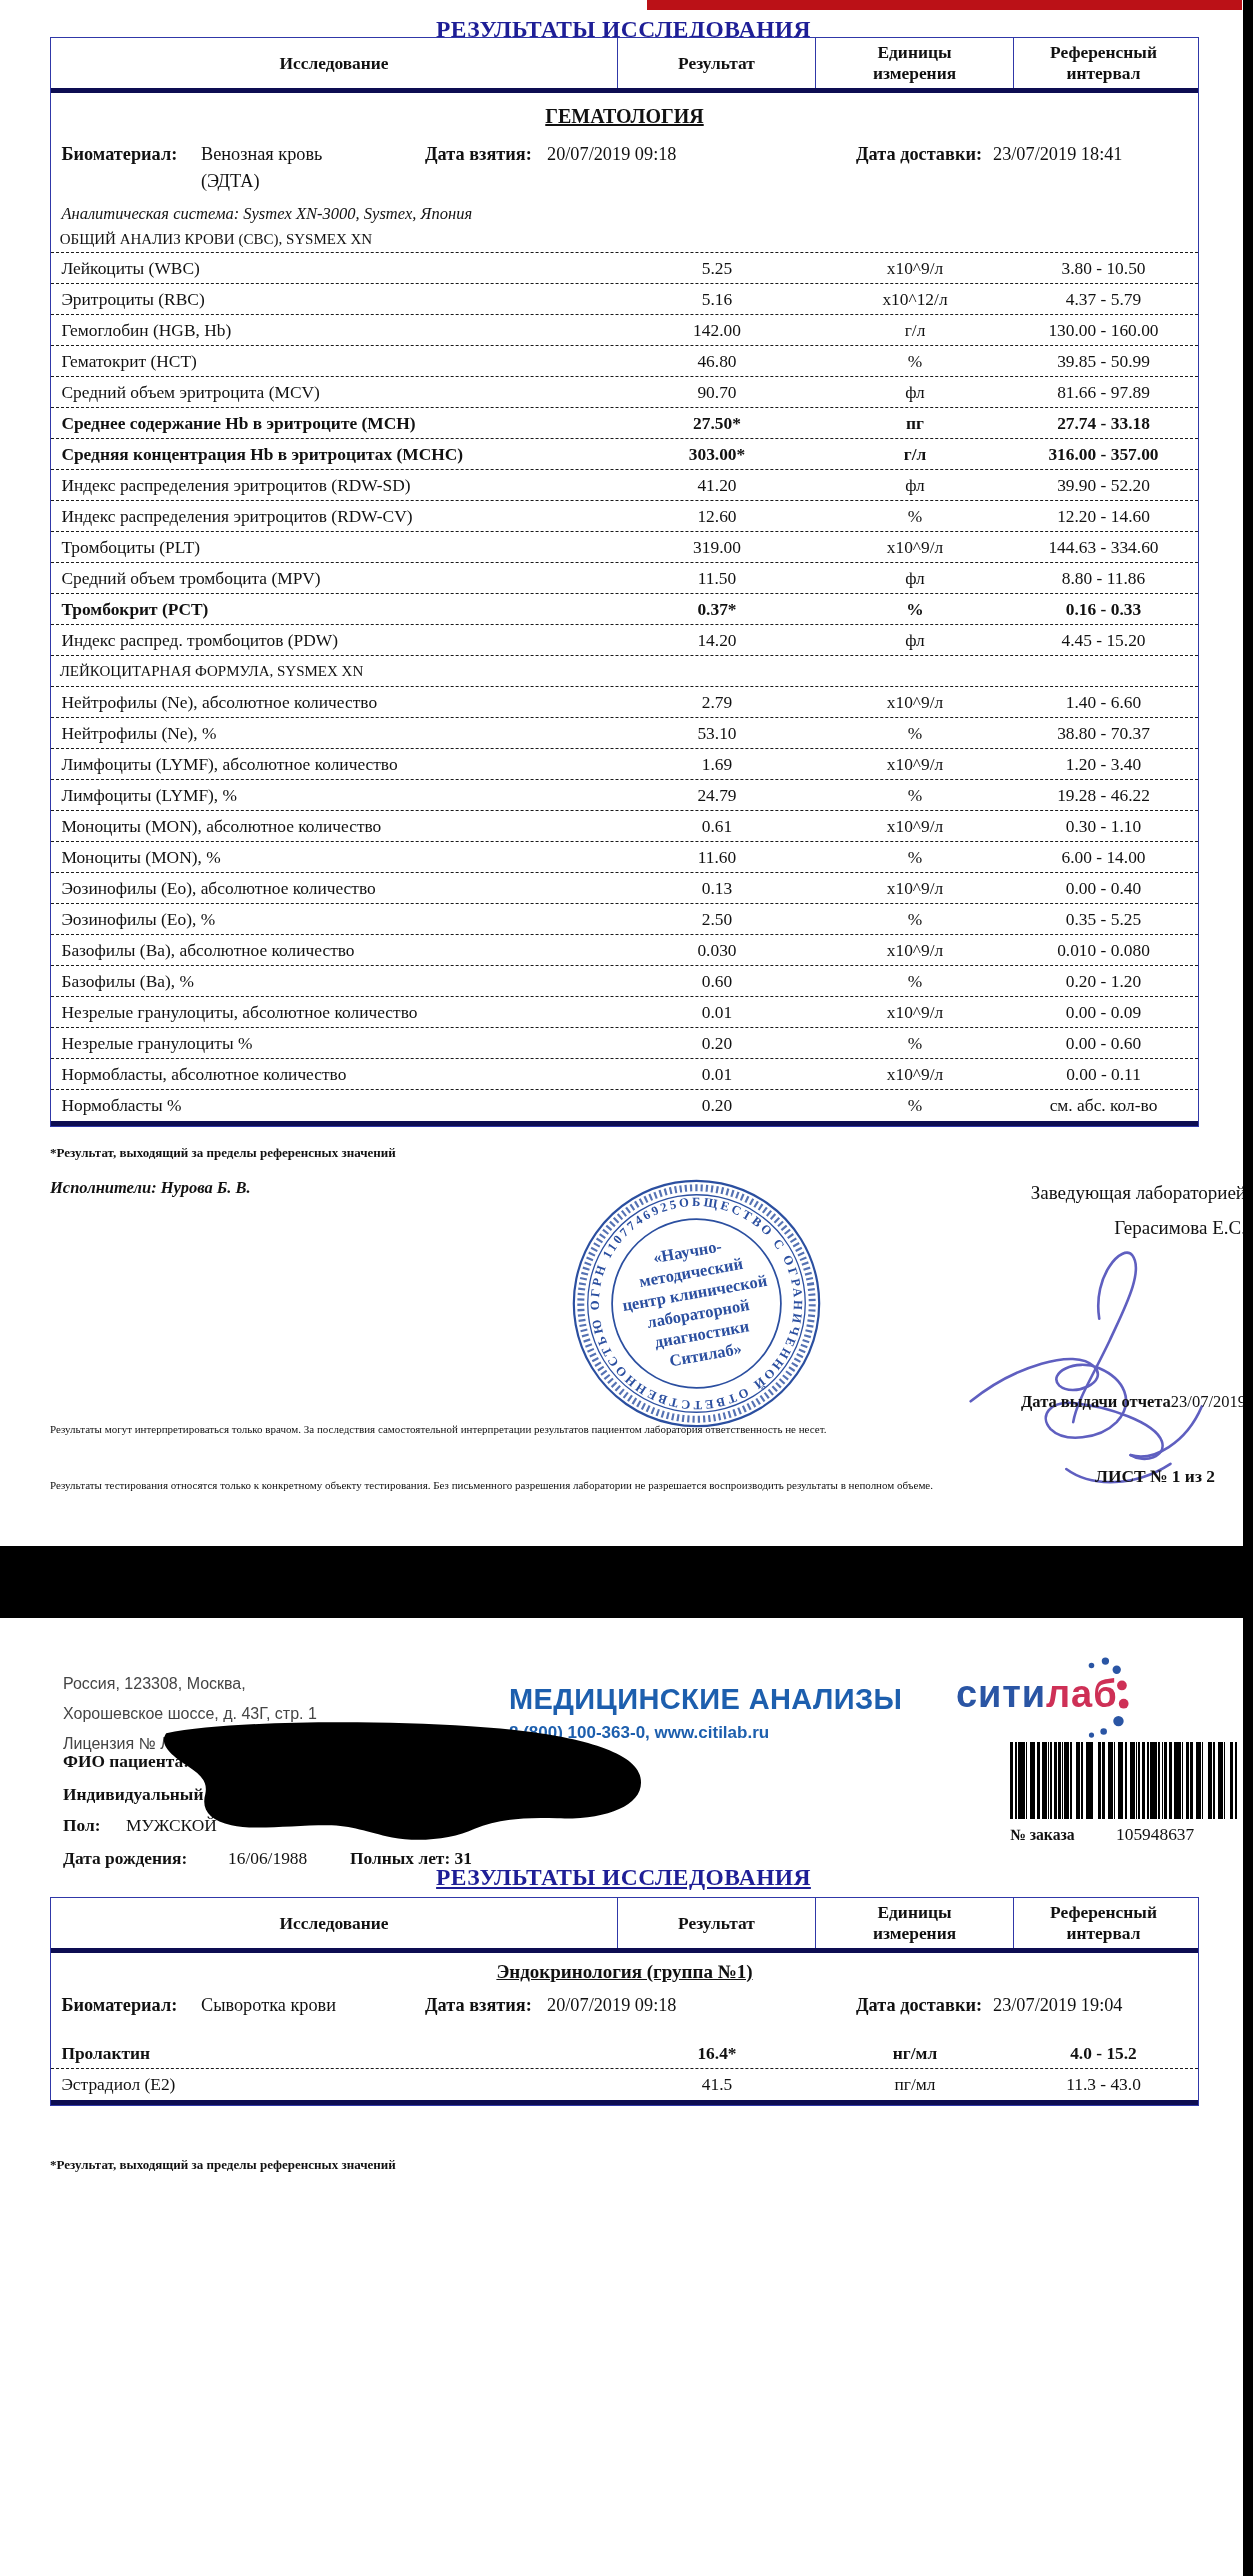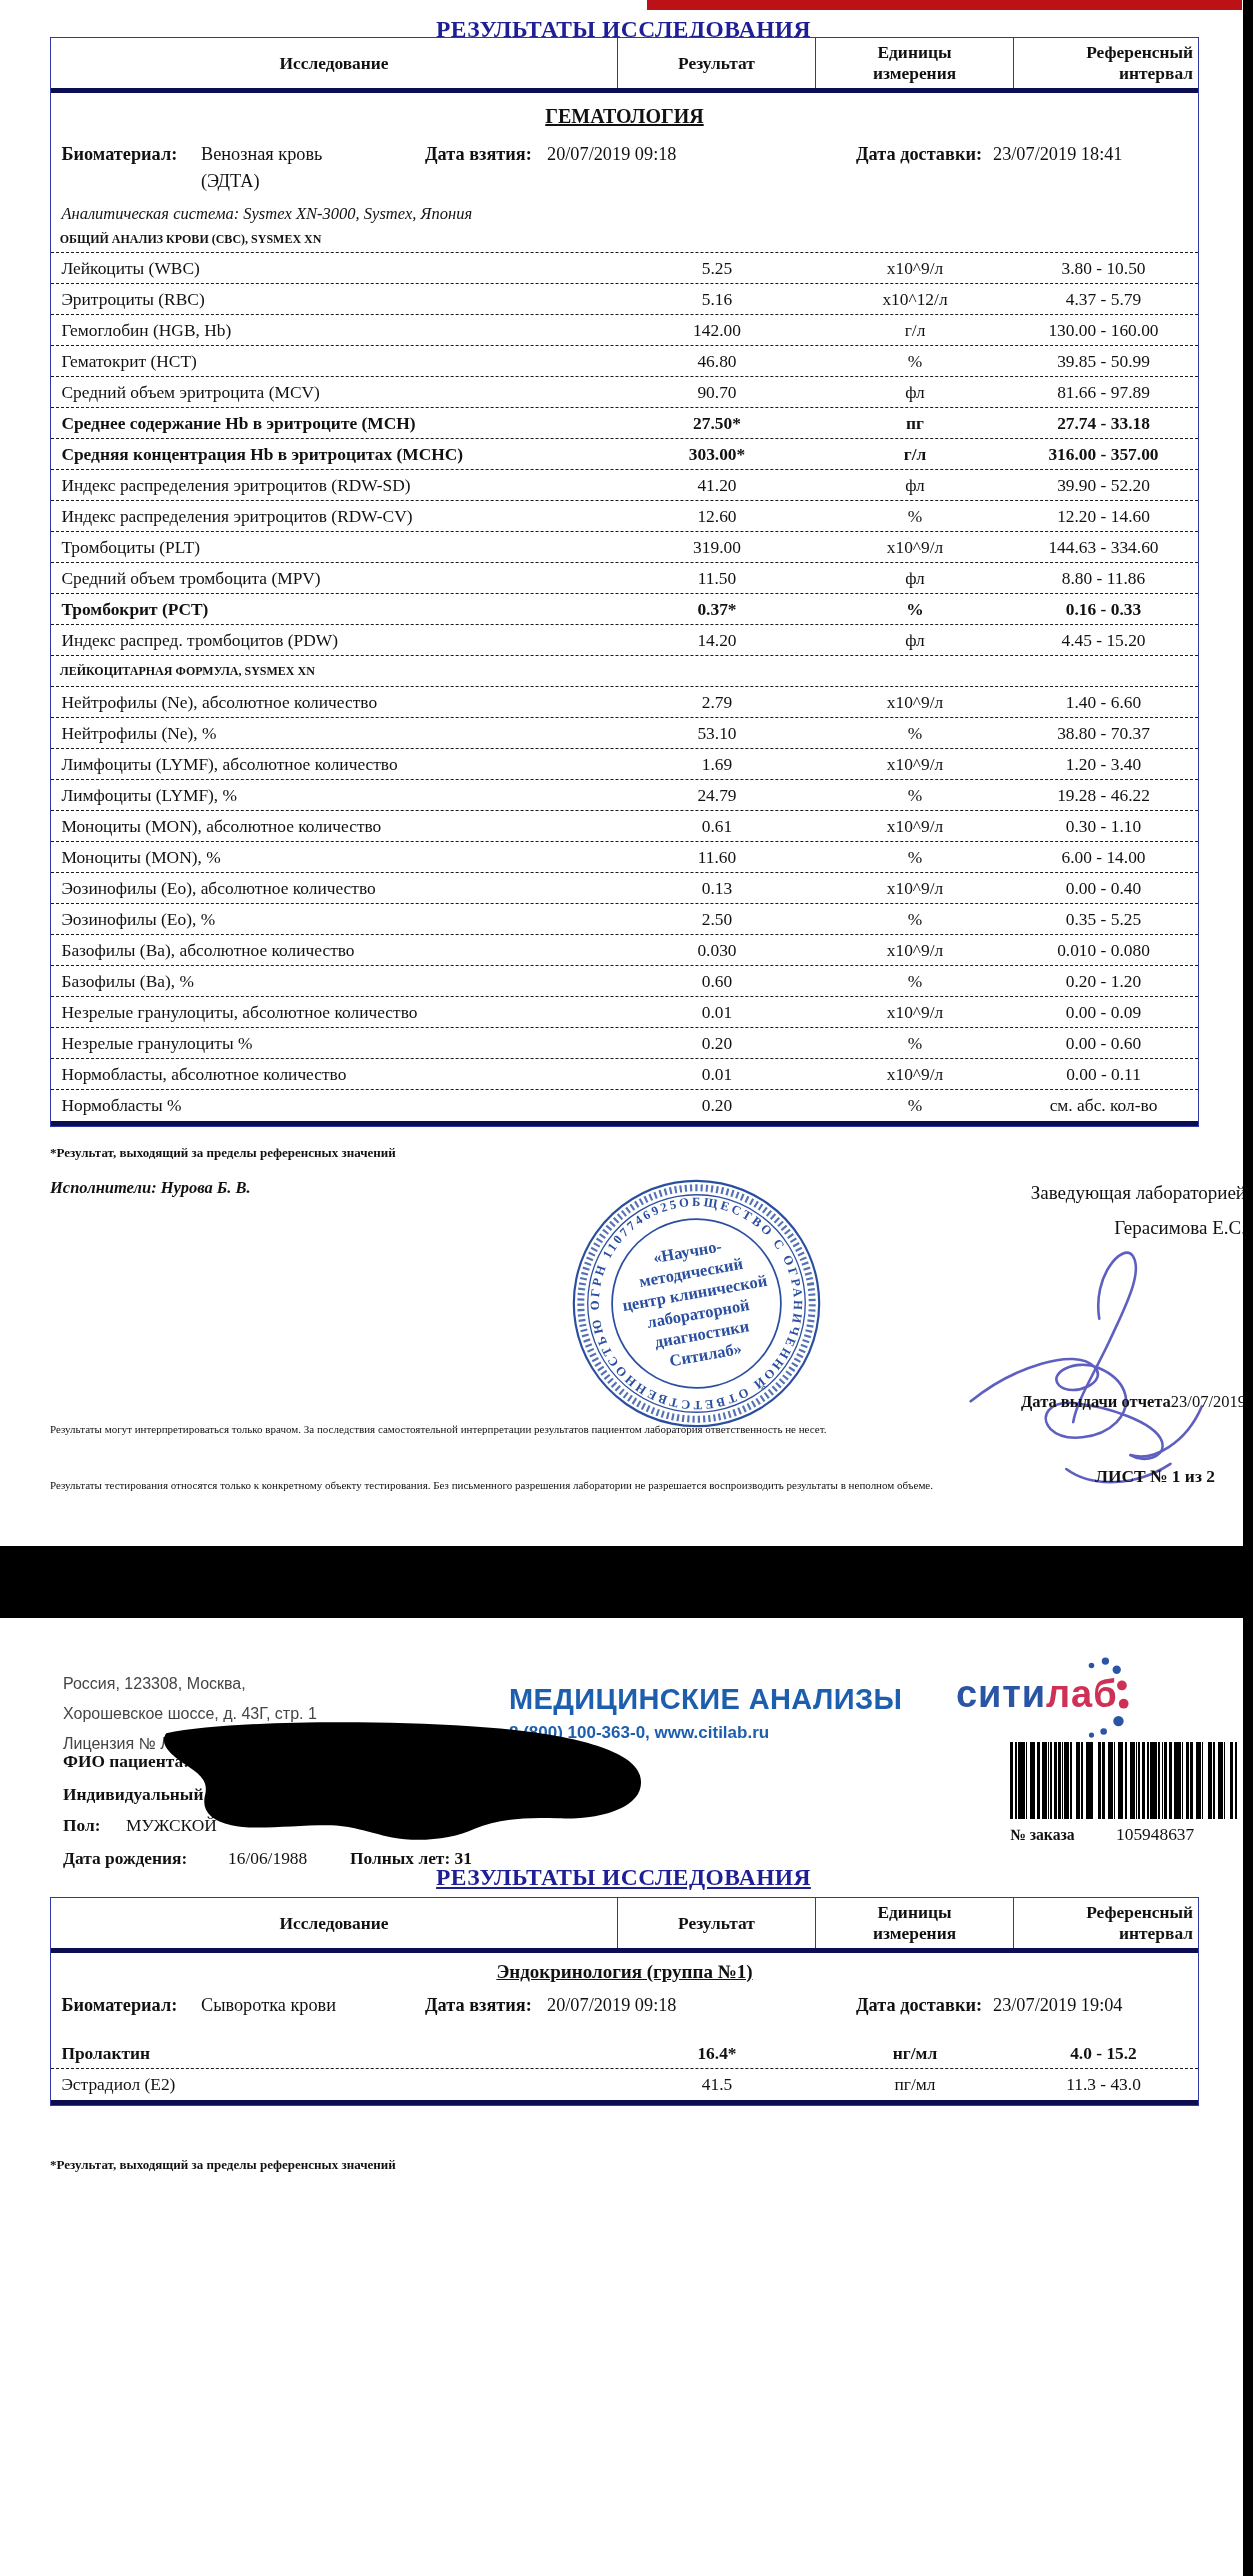--- a/index.html
+++ b/index.html
@@ -14,28 +14,28 @@
   .rtitle{position:absolute;left:50px;width:1147px;text-align:center;color:#1e1e96;
           font-size:23.5px;font-weight:600;text-decoration:underline;letter-spacing:0.4px;}
   
   .rtable{position:absolute;left:50px;width:1147px;border:1.7px solid #3038a8;background:#fff;}
   .thead{display:flex;border-bottom:5.2px solid #0d0d52;}
   .th{display:flex;align-items:center;justify-content:center;text-align:center;
       font-weight:bold;font-size:17.4px;min-height:50px;box-sizing:border-box;}
   .th1{width:567px;border-right:1.7px solid #3038a8;}
   .th2{width:198px;border-right:1.7px solid #3038a8;}
   .th3{width:198px;border-right:1.7px solid #3038a8;padding:0 33px;}
-  .th4{width:179px;text-align:right;}
+  .th4{width:179px;}
   .tbody{border-bottom:5.2px solid #0d0d52;}
   .center-head{text-align:center;font-weight:bold;font-size:20px;text-decoration:underline;
                display:flex;align-items:center;justify-content:center;}
   .bio-line{position:relative;font-size:18.3px;}
   .biolabel{font-weight:bold;}
   .analytic{font-style:italic;font-size:16.5px;padding-left:10.4px;display:flex;align-items:center;}
-  .section-row{font-weight:bold;font-size:12px;padding-left:8.7px;display:flex;align-items:center;
+  .section-row{font-weight:normal;font-size:15px;padding-left:8.7px;display:flex;align-items:center;
                border-bottom:1.7px dashed #1a1a1a;box-sizing:border-box;}
   .trow{display:flex;align-items:center;height:31px;border-bottom:1.7px dashed #1a1a1a;
         font-size:17.4px;box-sizing:border-box;}
   .boldrow{font-weight:bold;}
   .cell-name{width:567px;padding-left:10.4px;box-sizing:border-box;white-space:nowrap;}
   .cell-res{width:198px;text-align:center;}
   .cell-unit{width:198px;text-align:center;}
   .cell-ref{width:179px;text-align:center;}
   #diff-rows .trow:last-child,#endo-rows .trow:last-child{border-bottom:none;}
   

